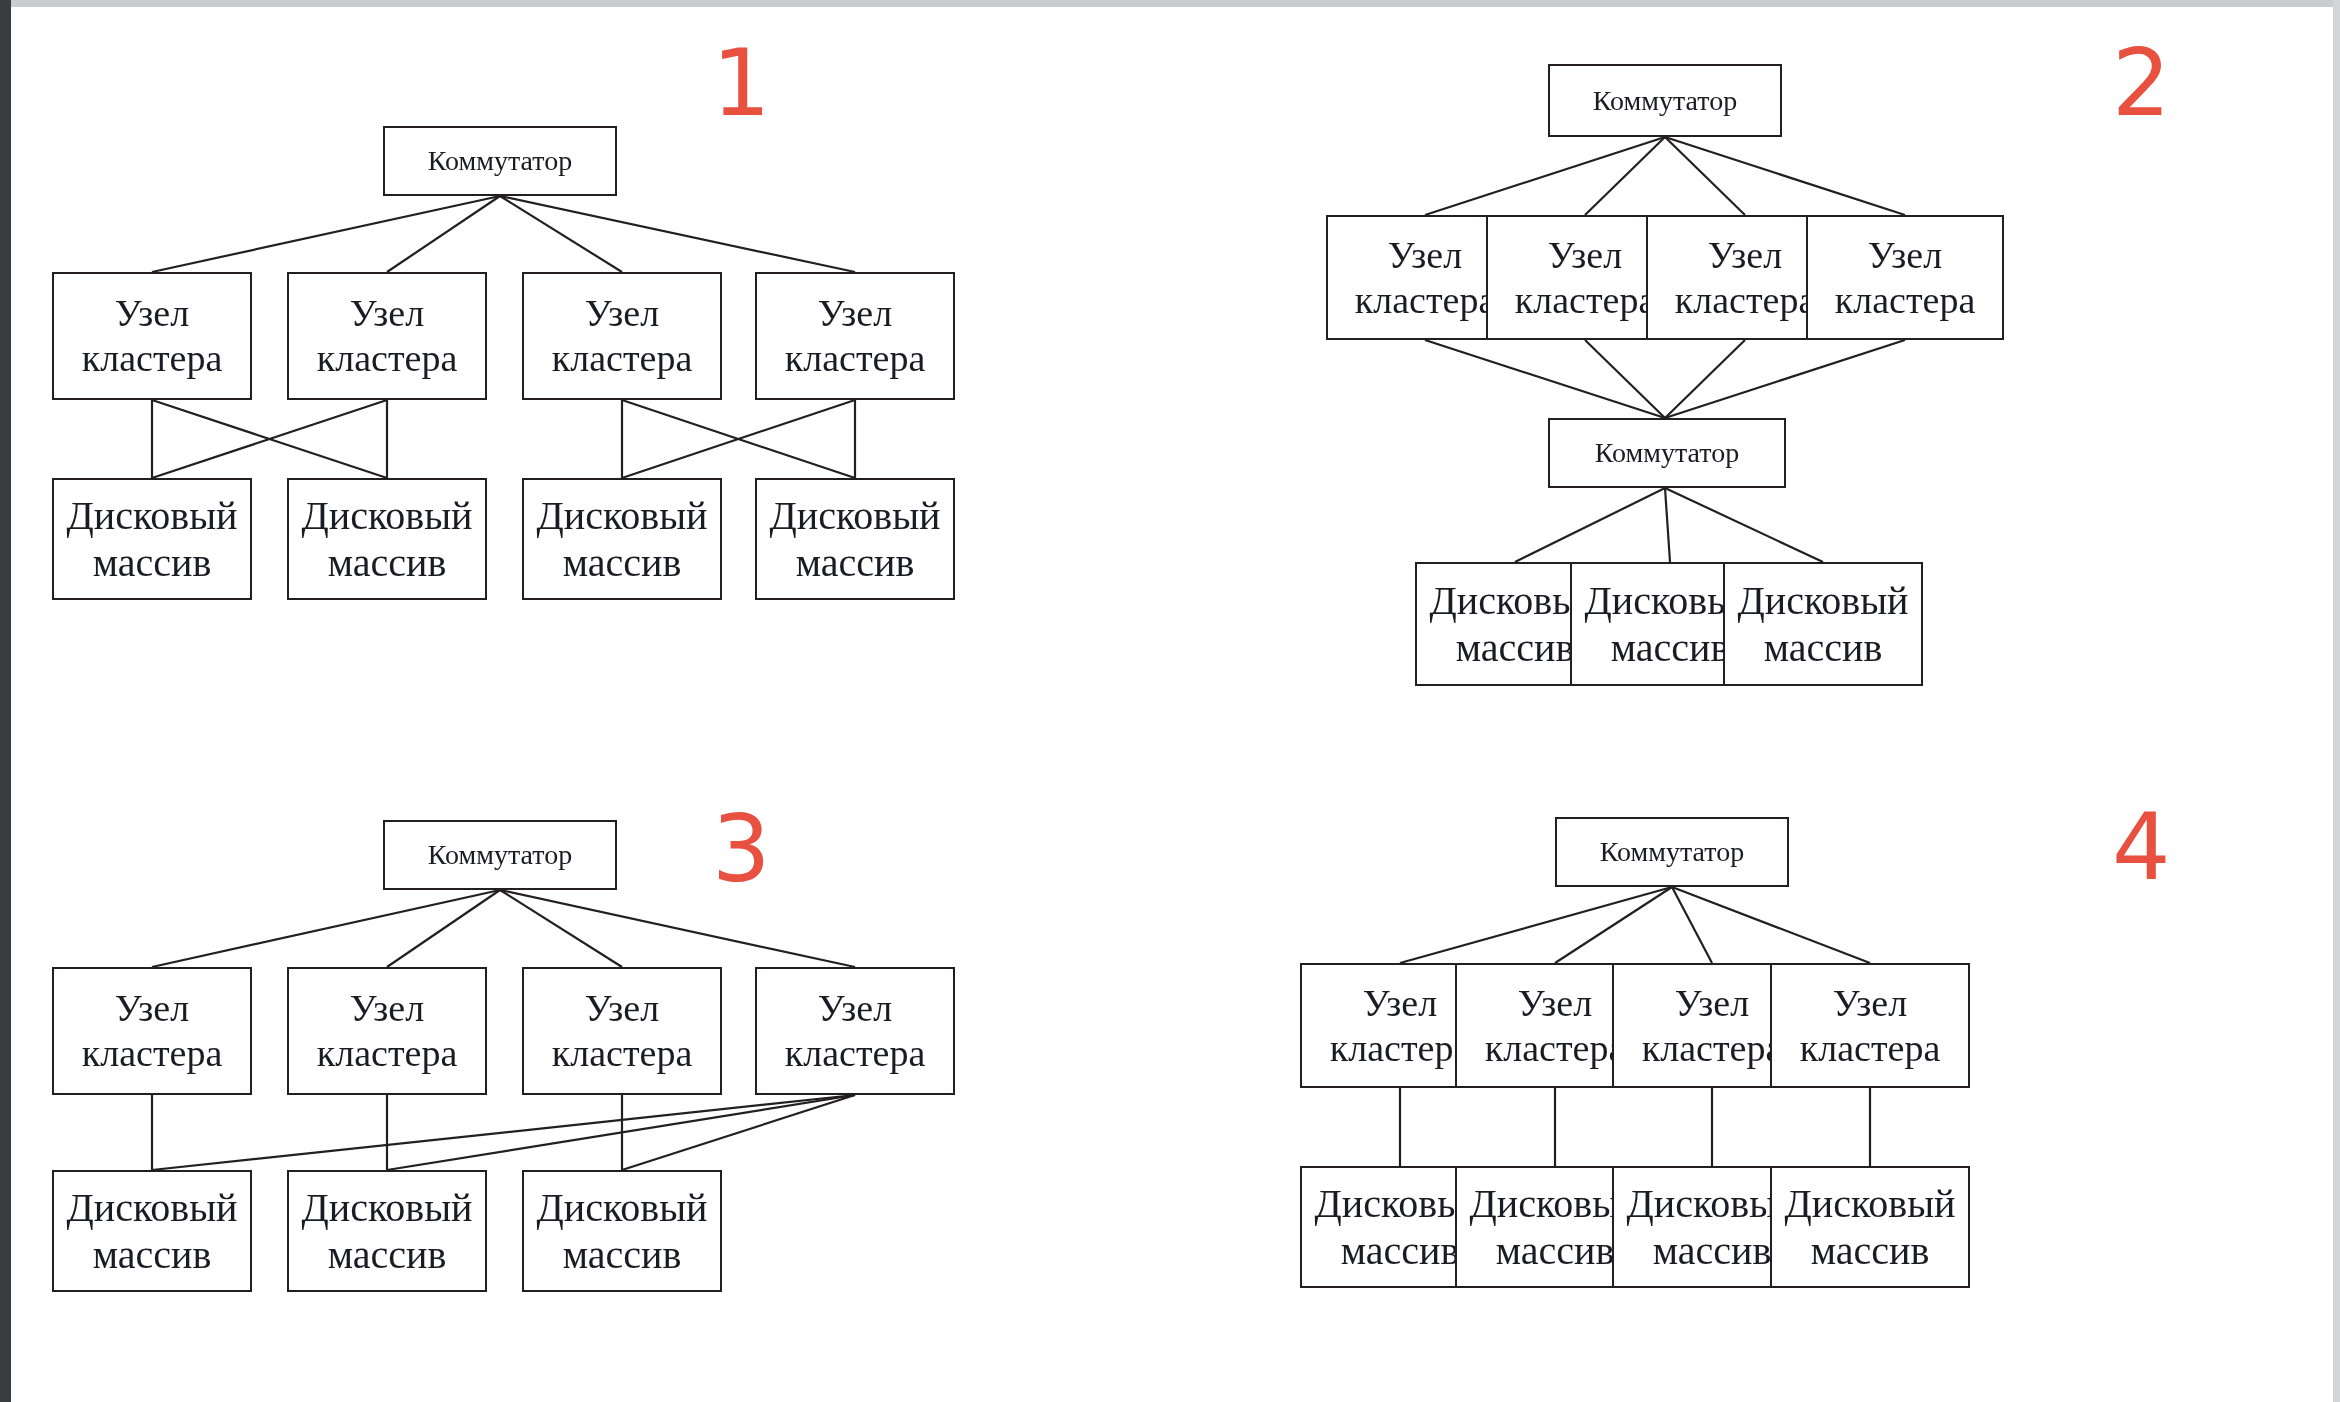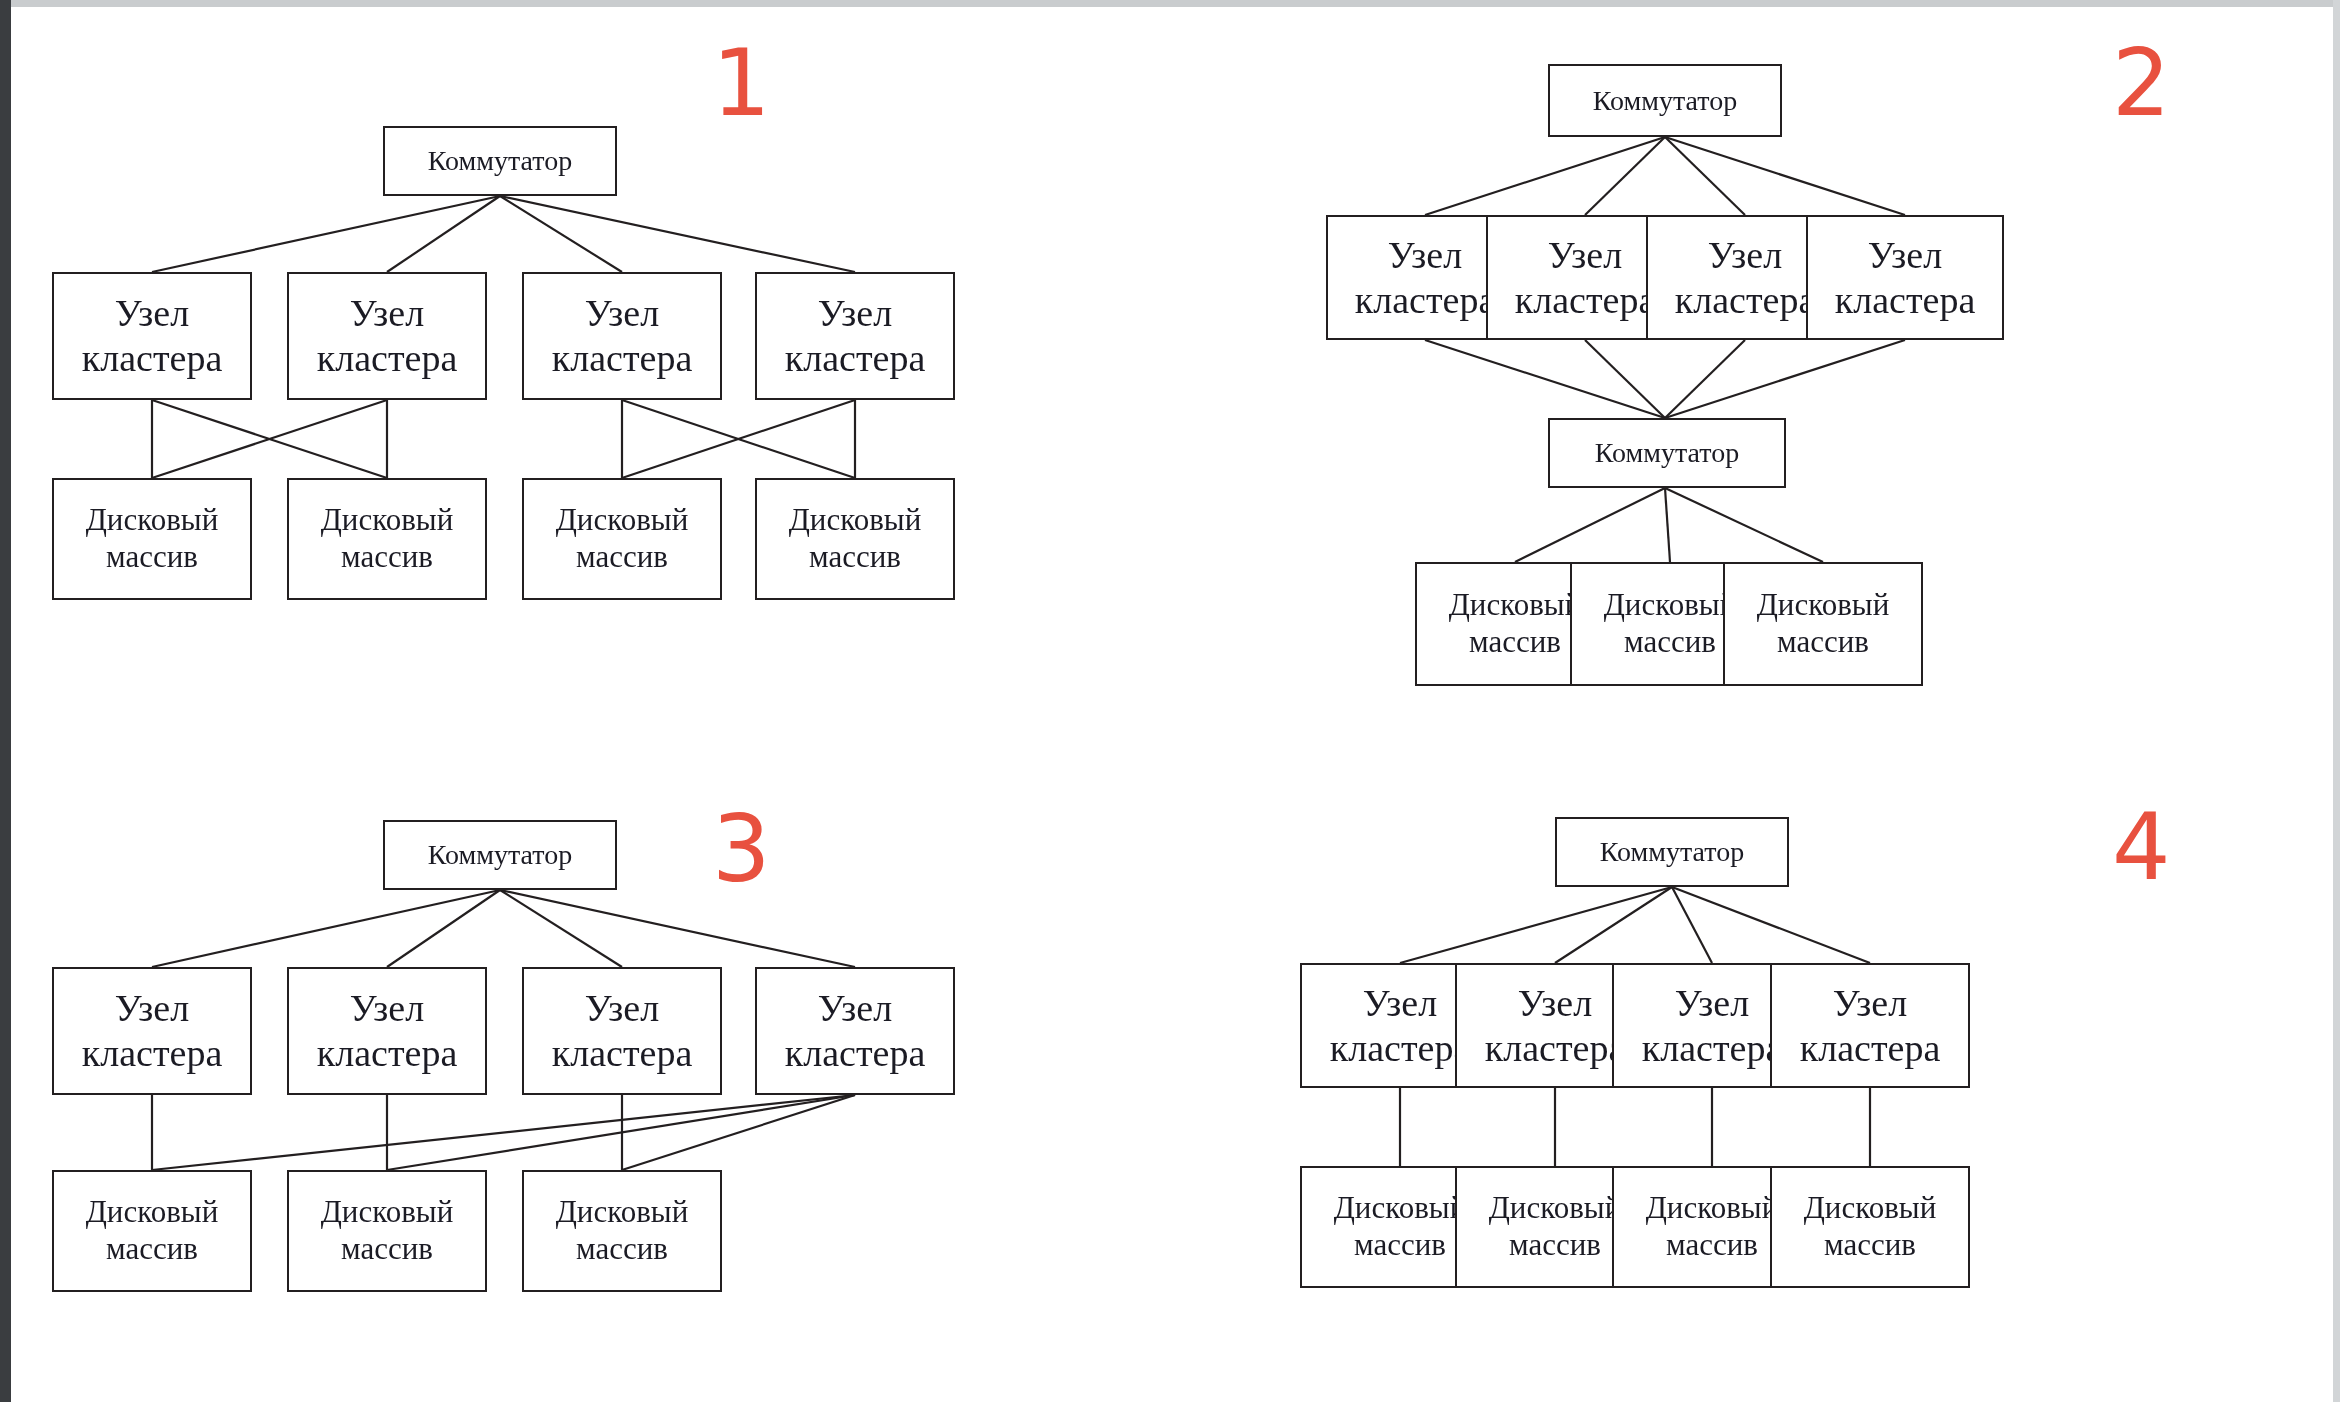--- a/index.html
+++ b/index.html
@@ -48,21 +48,21 @@
     align-items: center;
     justify-content: center;
     text-align: center;
     color: #1b1b24;
     line-height: 1.18;
     z-index: 3;
     white-space: pre-line;
   }
   .box.switch { font-size: 28px; }
   .box.node   { font-size: 38px; text-align: center; }
-  .box.disk   { font-size: 31px; }
+  .box.disk   { font-size: 40px; }
 
   
   .numeral {
     position: absolute;
     font-family: "DejaVu Sans", "Liberation Sans", sans-serif;
     font-size: 92px;
     font-weight: 400;
     line-height: 1;
     z-index: 5;
   }

